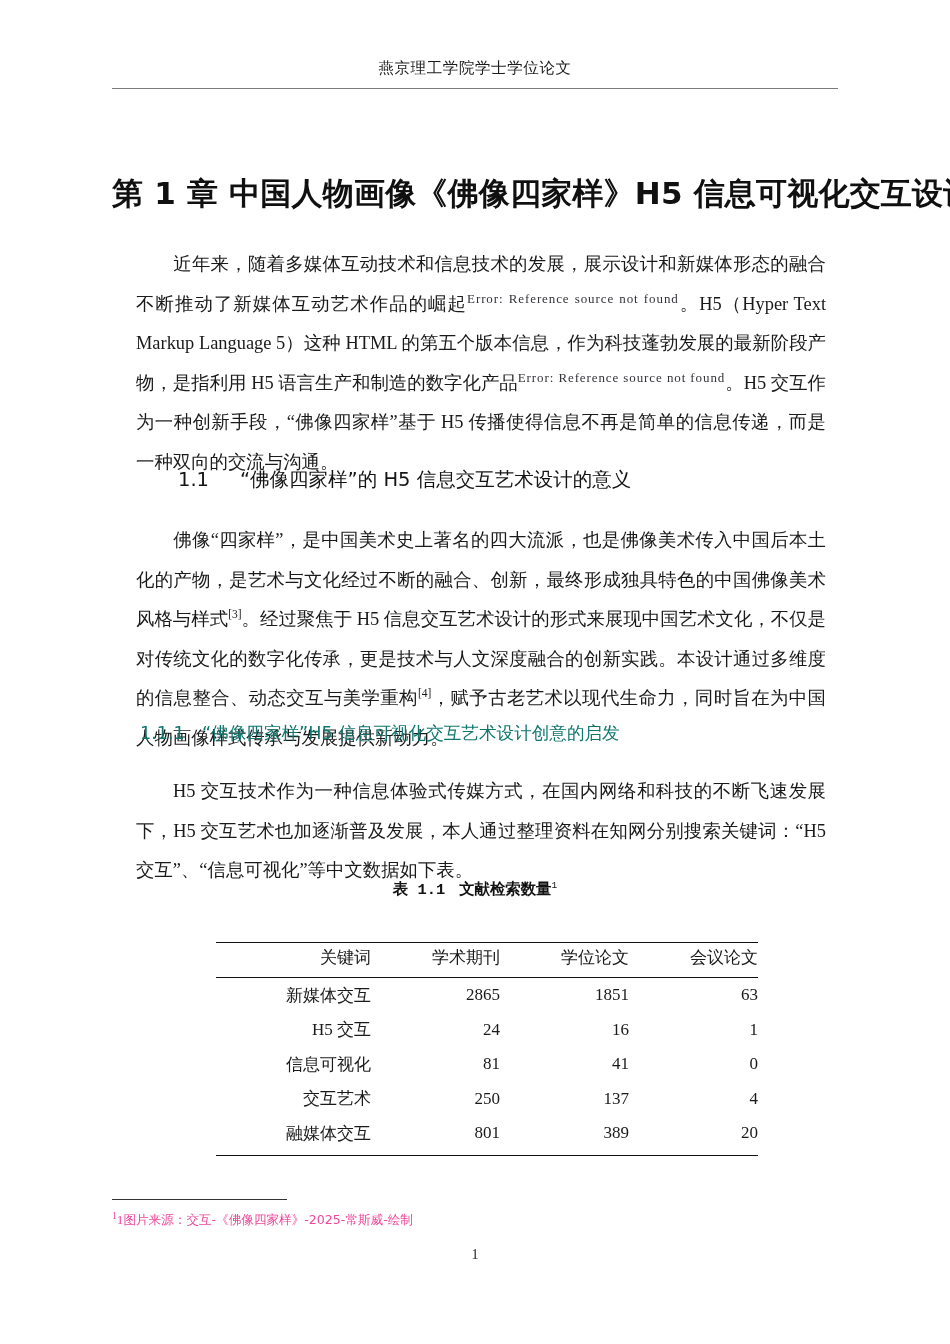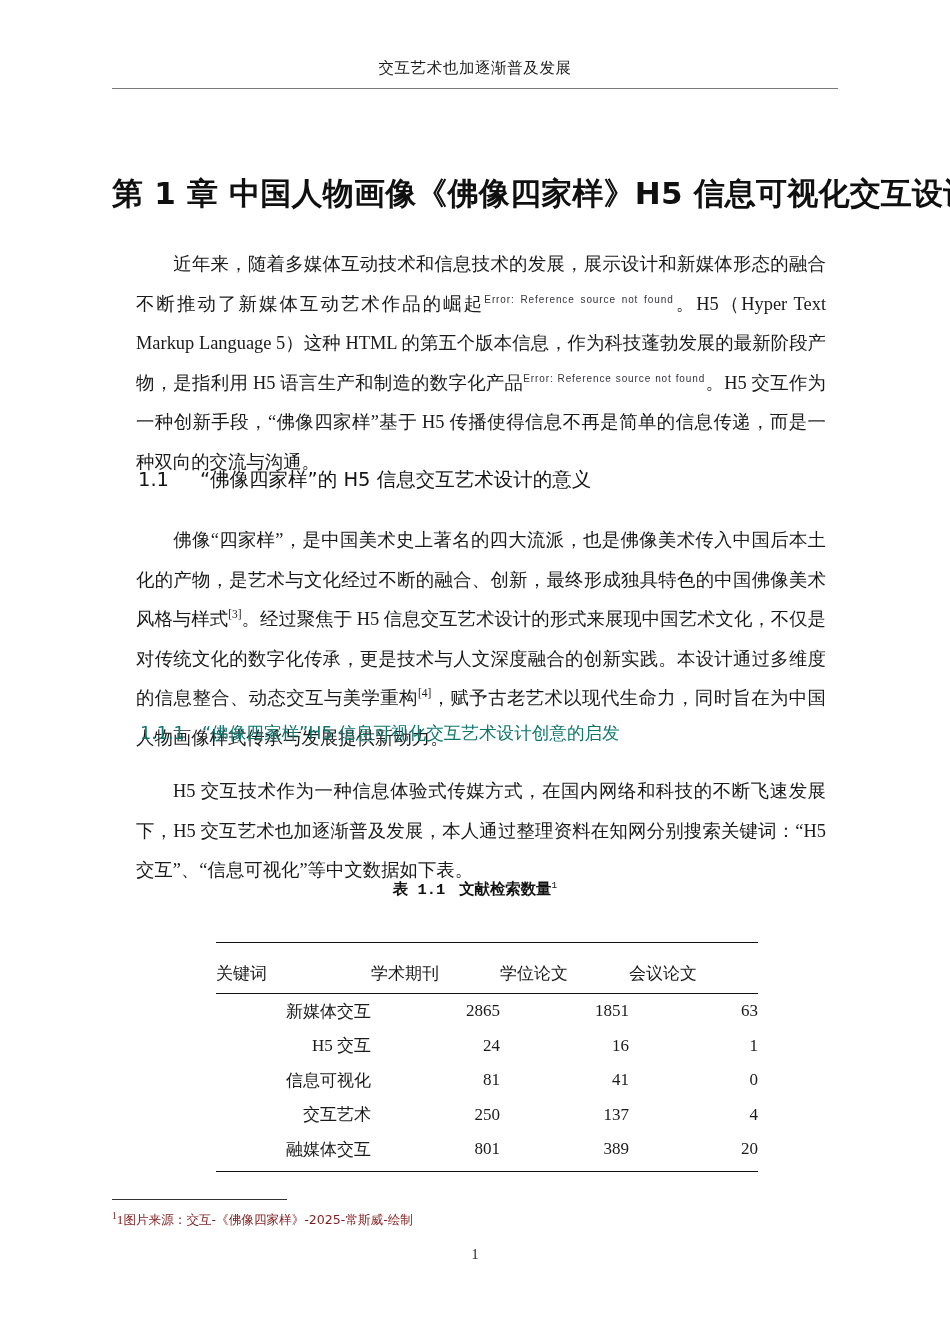--- a/index.html
+++ b/index.html
@@ -77,39 +77,39 @@
   .p1 { top: 245px; }
   .p2 { top: 521px; }
   .p3 { top: 772px; }
 
   sup.cite {
     font-size: 11.5px;
     vertical-align: super;
     line-height: 0;
   }
   .errref {
-    font-family: Liberation Sans, sans-serif;
-    font-size: 10px;
+    font-family: Liberation Serif, serif;
+    font-size: 13px;
     vertical-align: super;
     line-height: 0;
     letter-spacing: 0.9px;
     color: #33333a;
   }
 
   
   .h2 {
     position: absolute;
     left: 138px;
     width: 690px;
     font-family: "DejaVu Sans", "Liberation Sans", sans-serif;
     font-size: 19.5px;
     color: #141414;
     white-space: nowrap;
   }
-  .h2 .num { display: inline-block; min-width: 62px; }
+  .h2 .num { display: inline-block; min-width: 62px; margin-left: 40px; }
   .h2-1 { top: 466px; }
 
   .h3 {
     position: absolute;
     left: 140px;
     width: 690px;
     font-family: "DejaVu Sans", "Liberation Sans", sans-serif;
     font-size: 17.6px;
     color: #0f766e;
     white-space: nowrap;
@@ -145,22 +145,22 @@
     width: 542px;
   }
   table.data-table {
     width: 542px;
     border-collapse: collapse;
     font-size: 17px;
     color: #1a1a1a;
   }
   table.data-table thead tr.head-row th {
     font-weight: normal;
-    padding: 19px 0 8px 0;
-    text-align: left;
+    padding: 3px 0 8px 0;
+    text-align: right;
     border-top: 1.6px solid #111;
     border-bottom: 1.4px solid #111;
   }
   table.data-table thead tr.head-row th:first-child {
     box-shadow: none;
   }
   .bottomline {
     position: absolute;
     left: 0;
     bottom: -5px;
@@ -186,21 +186,21 @@
     width: 175px;
     height: 0;
     border-top: 1.2px solid #333;
   }
   .footnote {
     position: absolute;
     left: 112px;
     top: 1212px;
     width: 600px;
     font-size: 13.3px;
-    color: #7f1d1d;
+    color: #ec4899;
     white-space: nowrap;
   }
   .footnote sup {
     font-size: 9.5px;
     vertical-align: super;
     line-height: 0;
   }
   .footnote .src-sans {
     font-family: "DejaVu Sans", "Liberation Sans", sans-serif;
     font-size: 12.6px;
@@ -215,21 +215,21 @@
     text-align: center;
     font-size: 14px;
     color: #222;
   }
 </style>
 </head>
 <body>
 
 <div class="page">
 
-  <div class="running-header">交互艺术也加逐渐普及发展</div>
+  <div class="running-header">燕京理工学院学士学位论文</div>
   <div class="header-rule"></div>
 
   <div class="chapter-title">第 1 章    中国人物画像《佛像四家样》H5 信息可视化交互设计</div>
 
   <div class="body-block p1">
     <span class="indent"></span><span>近年来，随着多媒体互动技术和信息技术的发展，展示设计和新媒体形态的融合不断推动了新媒体互动艺术作品的崛起</span><span class="errref">Error: Reference source not found</span><span>。H5（Hyper Text Markup Language 5）这种 HTML 的第五个版本信息，作为科技蓬勃发展的最新阶段产物，是指利用 H5 语言生产和制造的数字化产品</span><span class="errref">Error: Reference source not found</span><span>。H5 交互作为一种创新手段，“佛像四家样”基于 H5 传播使得信息不再是简单的信息传递，而是一种双向的交流与沟通。</span>
   </div>
 
   <div class="h2 h2-1">
     <span class="num">1.1</span><span>“佛像四家样”的 H5 信息交互艺术设计的意义</span>

